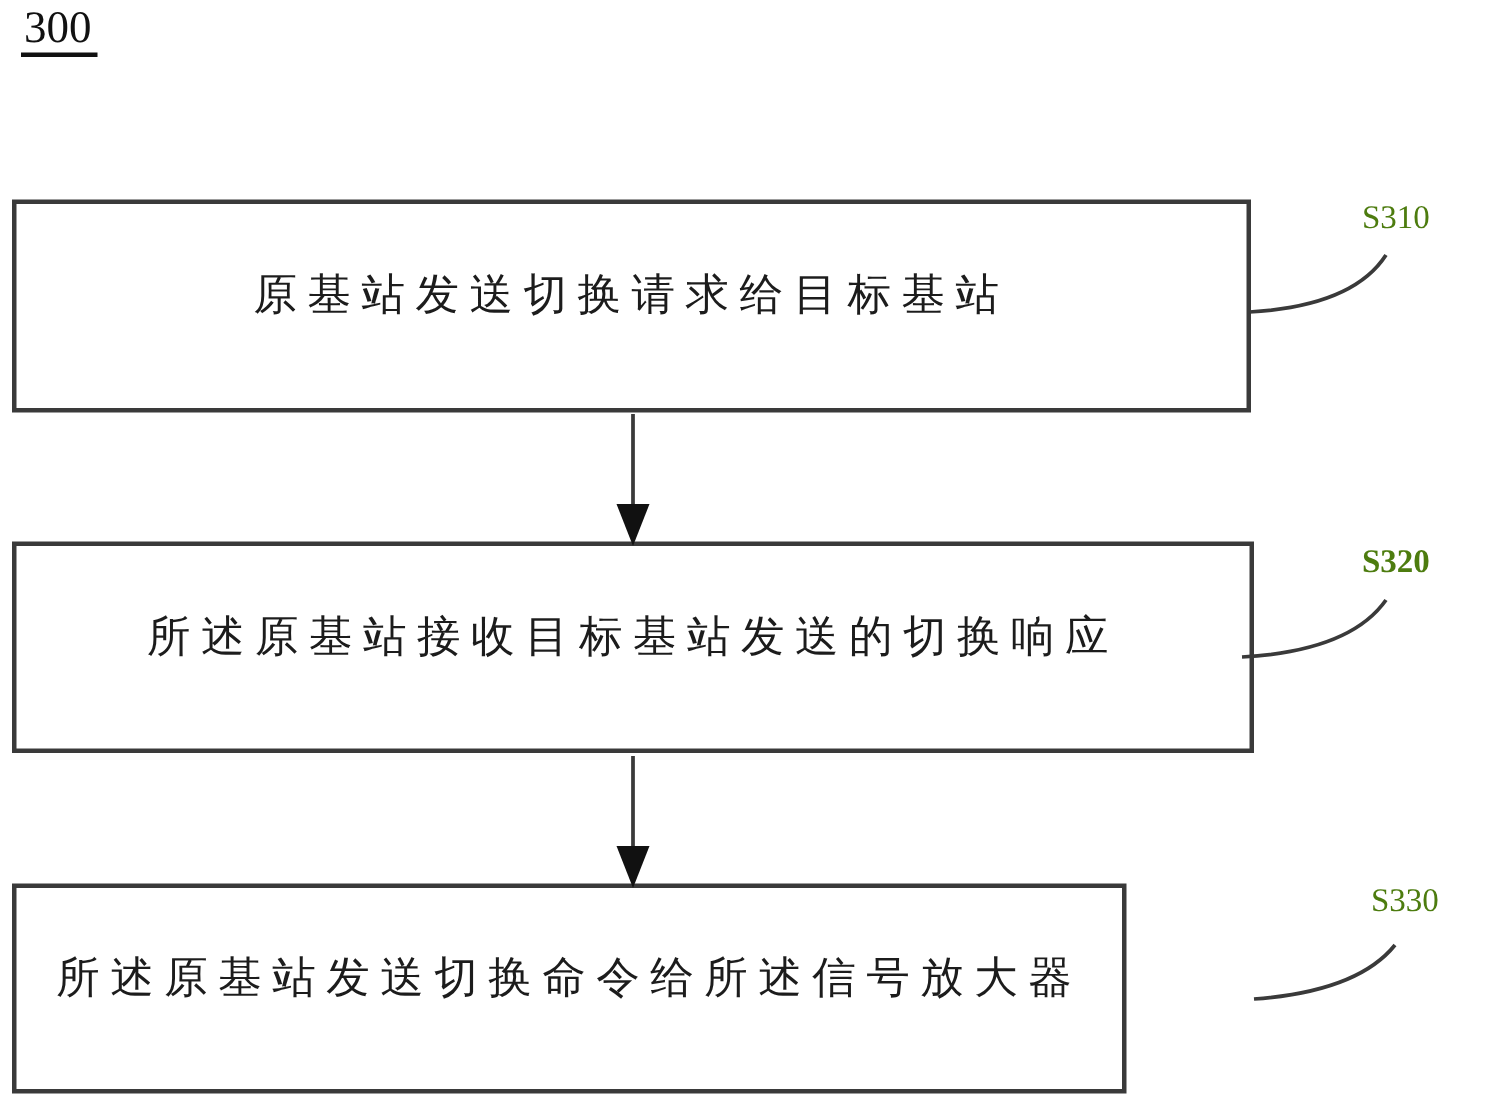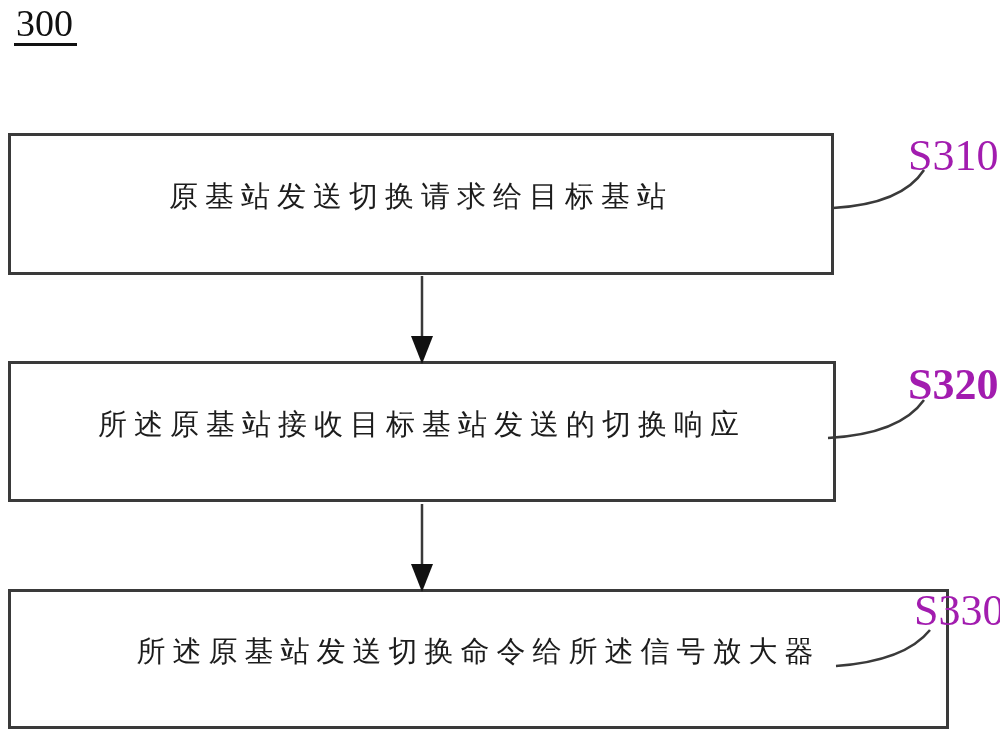--- a/index.html
+++ b/index.html
@@ -12,50 +12,50 @@
     width: 1000px;
     height: 738px;
     background: #ffffff;
     overflow: hidden;
     font-family: "Liberation Serif", "DejaVu Serif", serif;
   }
   .figure-label {
     position: absolute;
     left: 14px;
     top: 4px;
-    font-size: 38px;
+    font-size: 30px;
     color: #111111;
     border-bottom: 3px solid #111111;
     padding: 0 4px 1px 2px;
     line-height: 1.0;
   }
   .flow-box {
     position: absolute;
     box-sizing: border-box;
     border: 3px solid #3a3a3a;
     background: #ffffff;
     display: flex;
     align-items: center;
     justify-content: center;
   }
   .flow-box.box-1 { left: 8px;  top: 133px; width: 826px; height: 142px; }
   .flow-box.box-2 { left: 8px;  top: 361px; width: 828px; height: 141px; }
-  .flow-box.box-3 { left: 8px;  top: 589px; width: 941px; height: 140px; }
+  .flow-box.box-3 { left: 8px;  top: 589px; width: 743px; height: 140px; }
   .box-text {
     font-size: 29px;
     letter-spacing: 7px;
     color: #1c1c1c;
     white-space: nowrap;
     text-align: center;
     margin-top: -14px; 
   }
   .step-label {
     position: absolute;
-    font-size: 44px;
-    color: #a21caf;
+    font-size: 22px;
+    color: #4d7c0f;
     line-height: 1.0;
   }
   .step-label.s1 { left: 908px; top: 134px; }
   .step-label.s2 { left: 908px; top: 363px; font-weight: bold; }
   .step-label.s3 { left: 914px; top: 589px; }
   .overlay-svg {
     position: absolute;
     left: 0;
     top: 0;
     width: 1000px;

